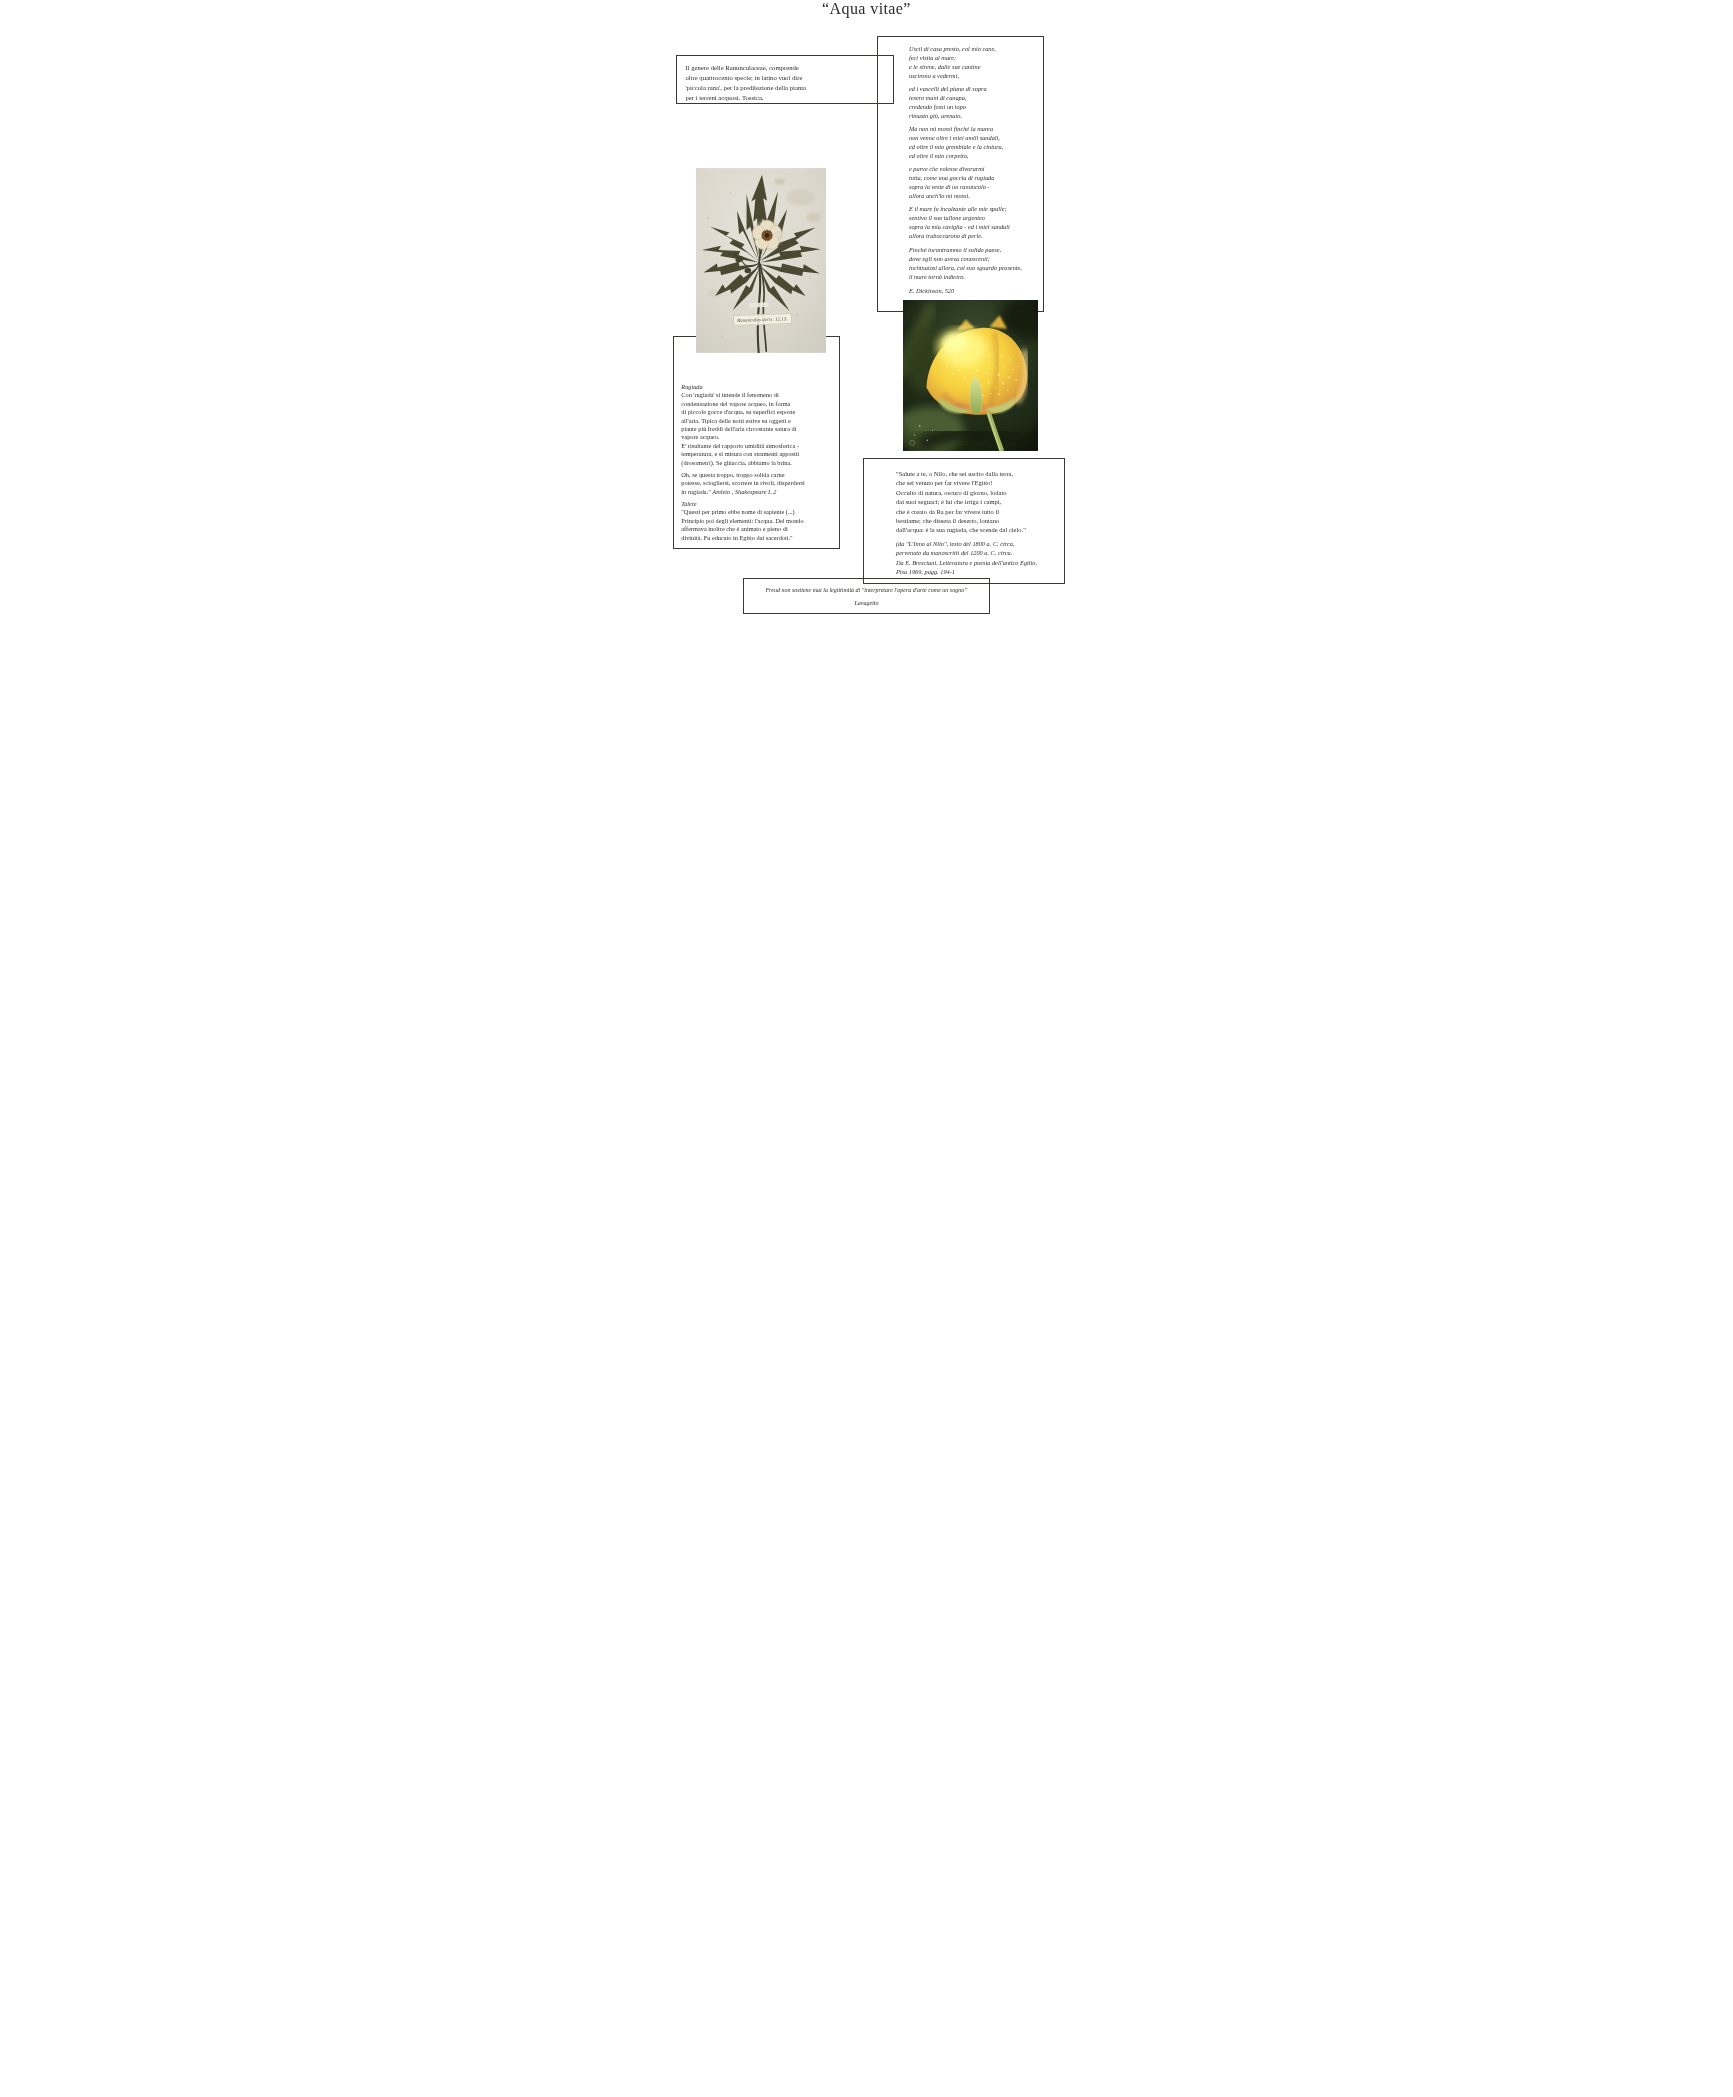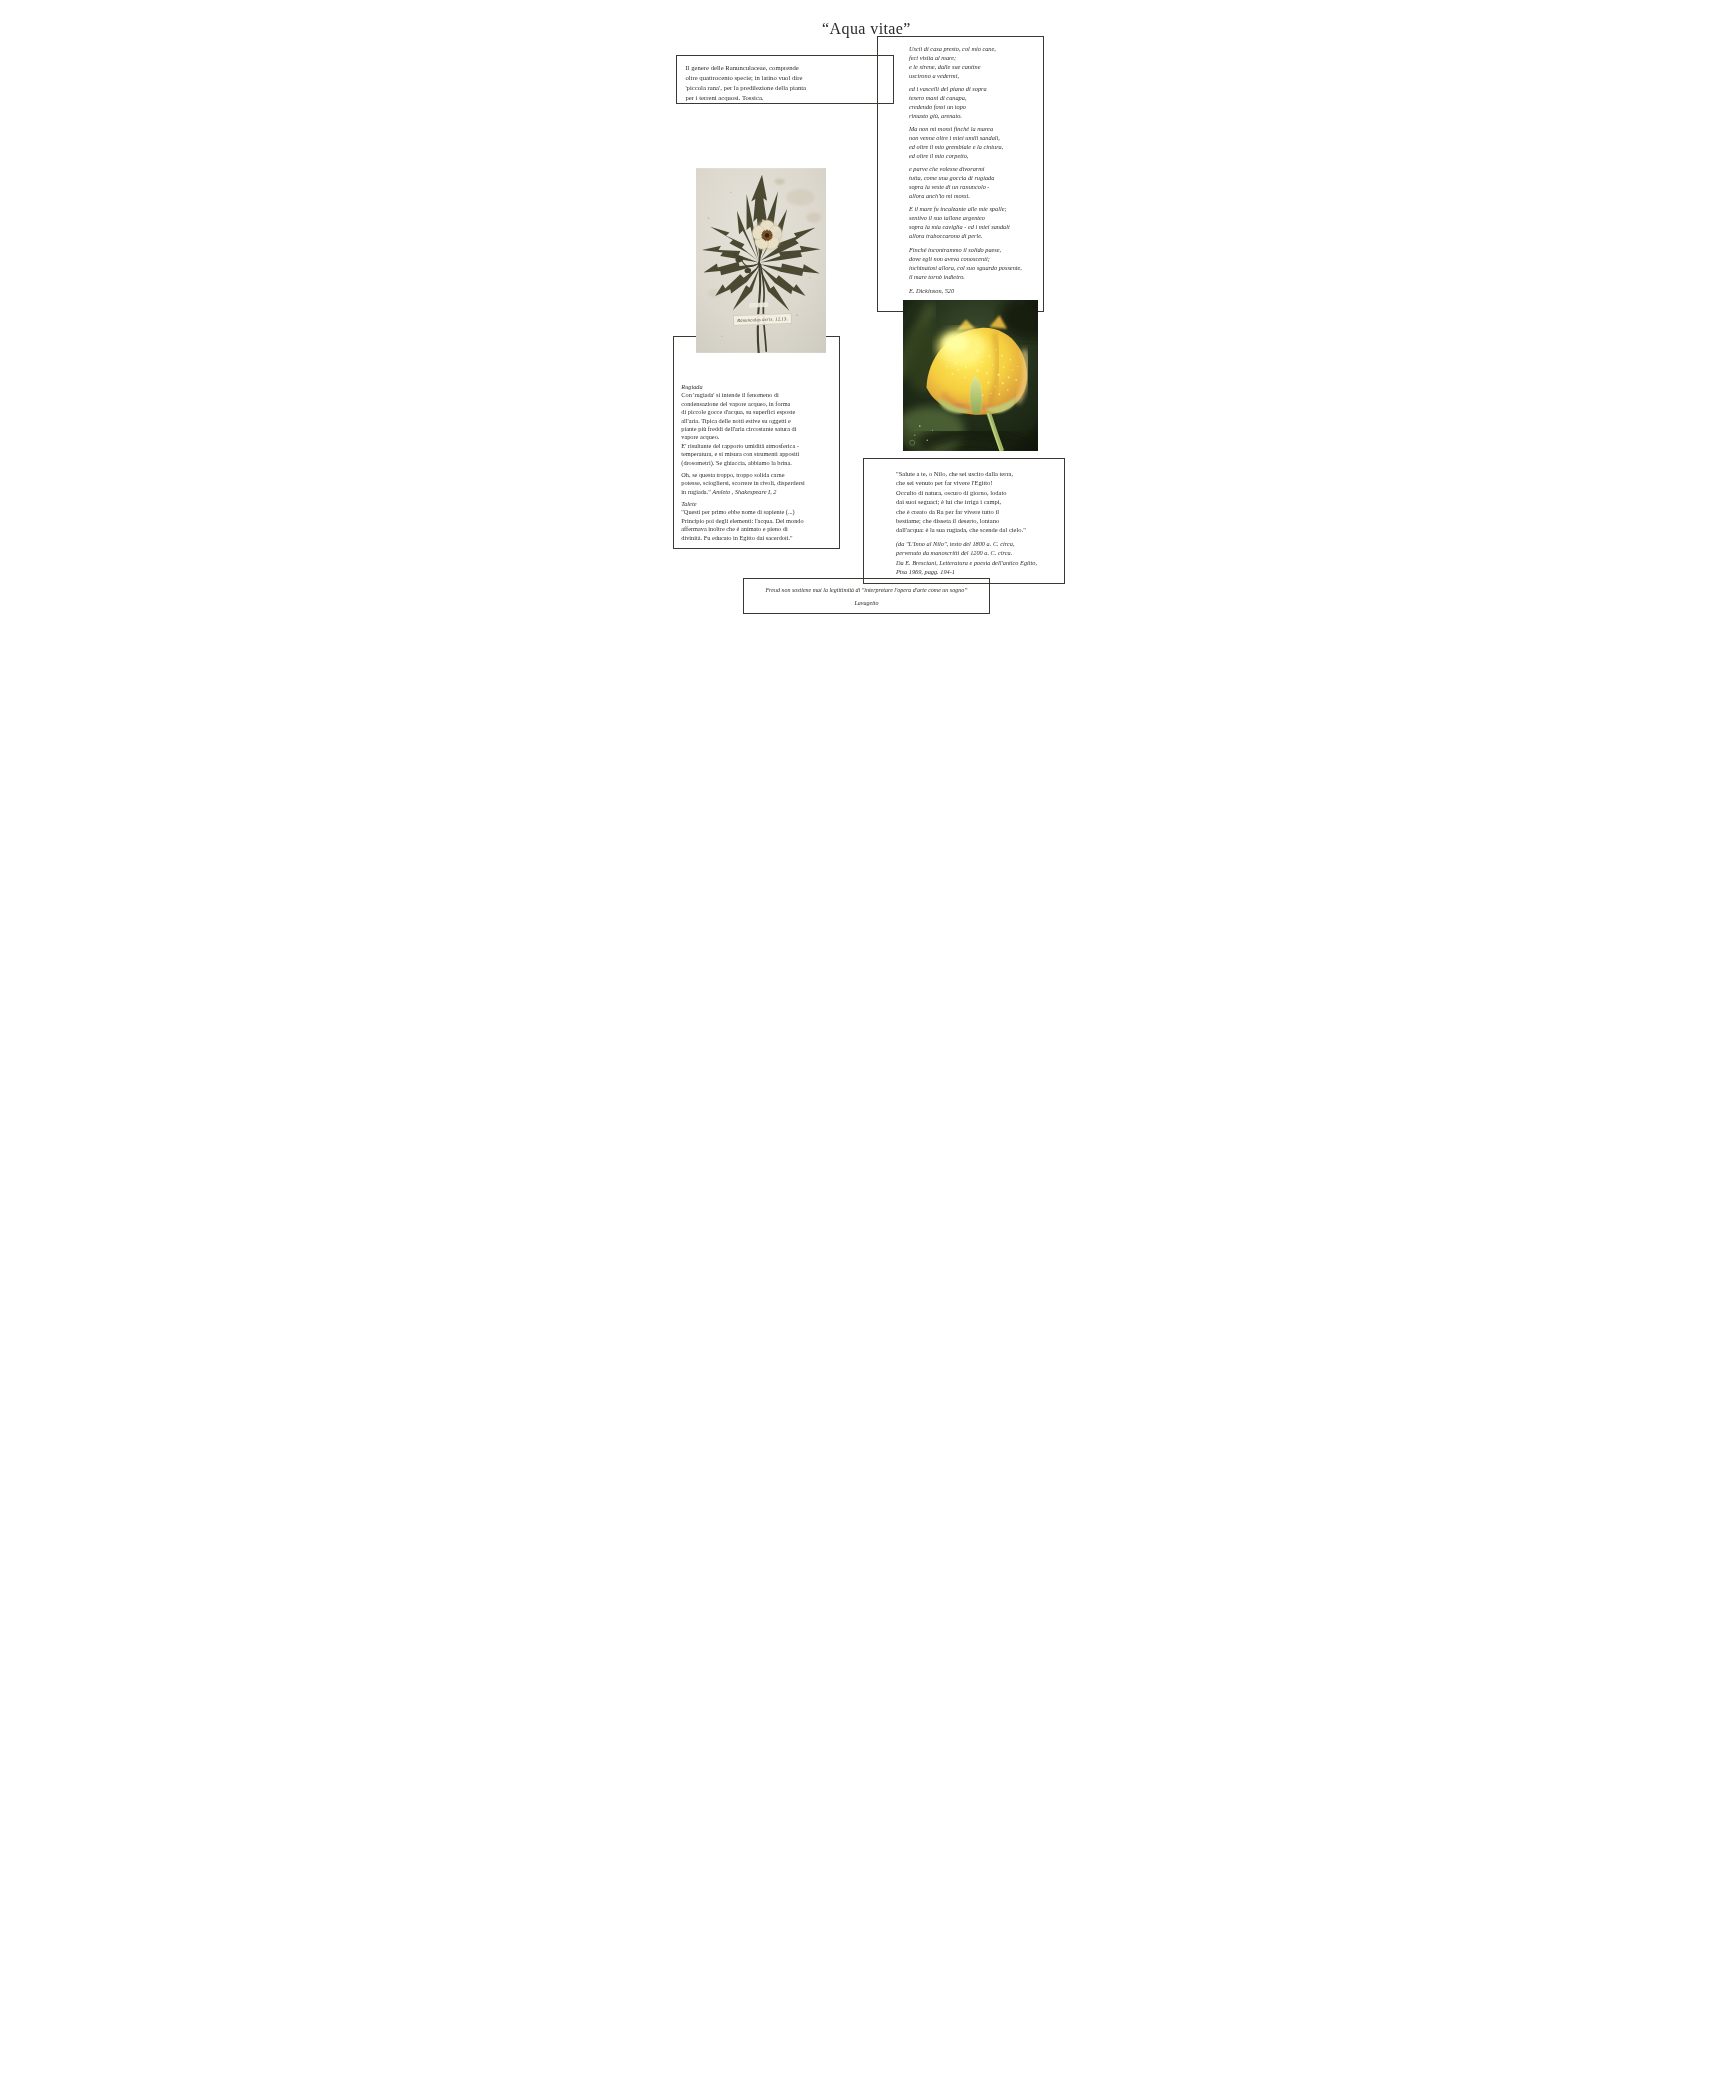--- a/index.html
+++ b/index.html
@@ -7,21 +7,21 @@
     position:relative;
     width:433px;height:620px;
     margin:0 auto;
     background:#ffffff;
     font-family:"Liberation Serif","DejaVu Serif",serif;
     color:#2e2e2c;
     overflow:hidden;
   }
   .page-title{
     position:absolute;
-    left:0;top:20px;width:100%;
+    left:0;top:0;width:100%;
     text-align:center;
     font-size:16px;
     font-weight:normal;
     letter-spacing:0.4px;
     color:#2b2b29;
     margin:0;
   }
   .tbox{
     position:absolute;
     border:0.8px solid #3a3a35;

